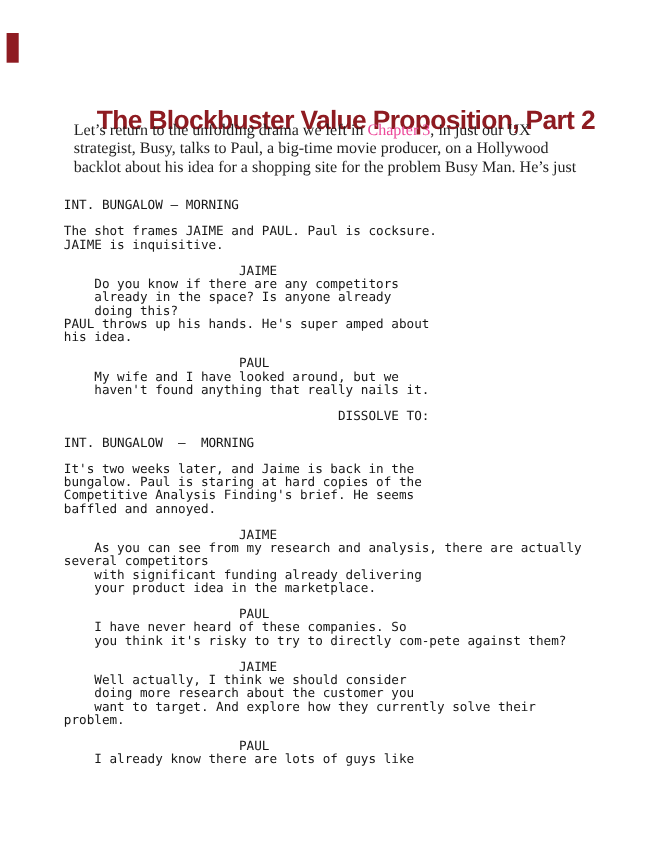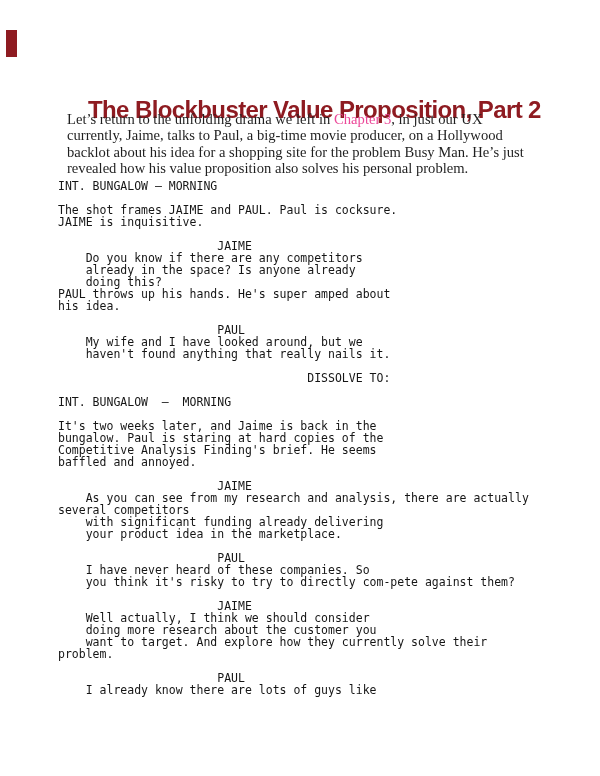--- a/index.html
+++ b/index.html
@@ -68,23 +68,22 @@
 <body>
 
 <div id="page">
 
   <div id="red-marker"></div>
 
   <h1 id="title">The Blockbuster Value Proposition, Part 2</h1>
 
   <div id="intro">
     <div class="intro-line"><span>Let’s return to the unfolding drama we left in </span><a class="chapter-link">Chapter 3</a><span>, in just our UX</span></div>
-    <div class="intro-line">currently, Jaime, talks to Paul, a big-time movie producer, on a Hollywood</div>
+    <div class="intro-line">strategist, Busy, talks to Paul, a big-time movie producer, on a Hollywood</div>
     <div class="intro-line">backlot about his idea for a shopping site for the problem Busy Man. He’s just</div>
-    <div class="intro-line">revealed how his value proposition also solves his personal problem.</div>
   </div>
 
   <pre id="screenplay">INT. BUNGALOW – MORNING
 
 The shot frames JAIME and PAUL. Paul is cocksure.
 JAIME is inquisitive.
 
                        JAIME
     Do you know if there are any competitors
     already in the space? Is anyone already

